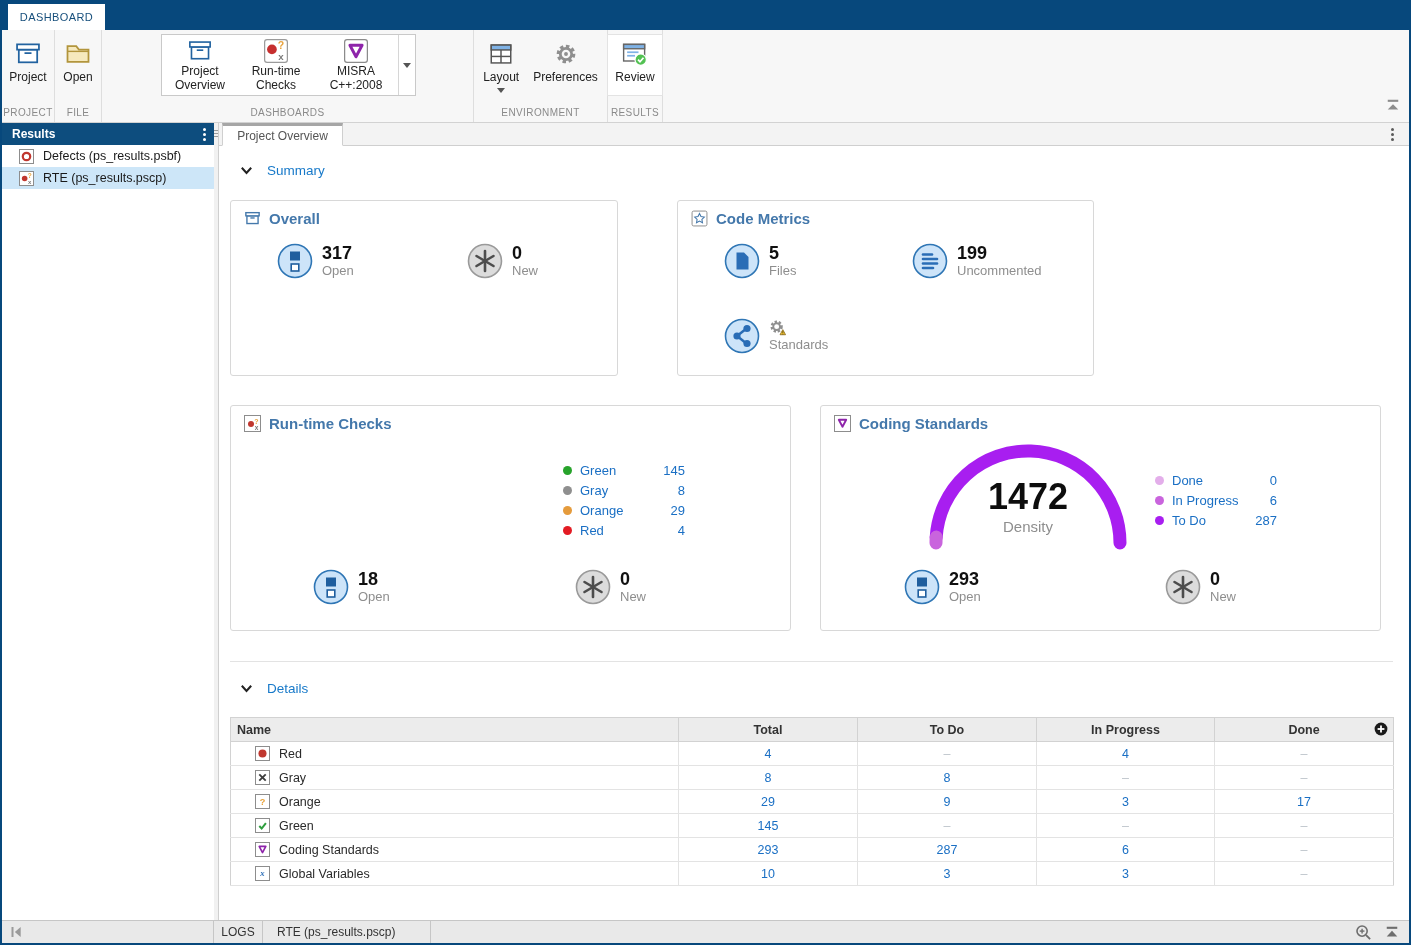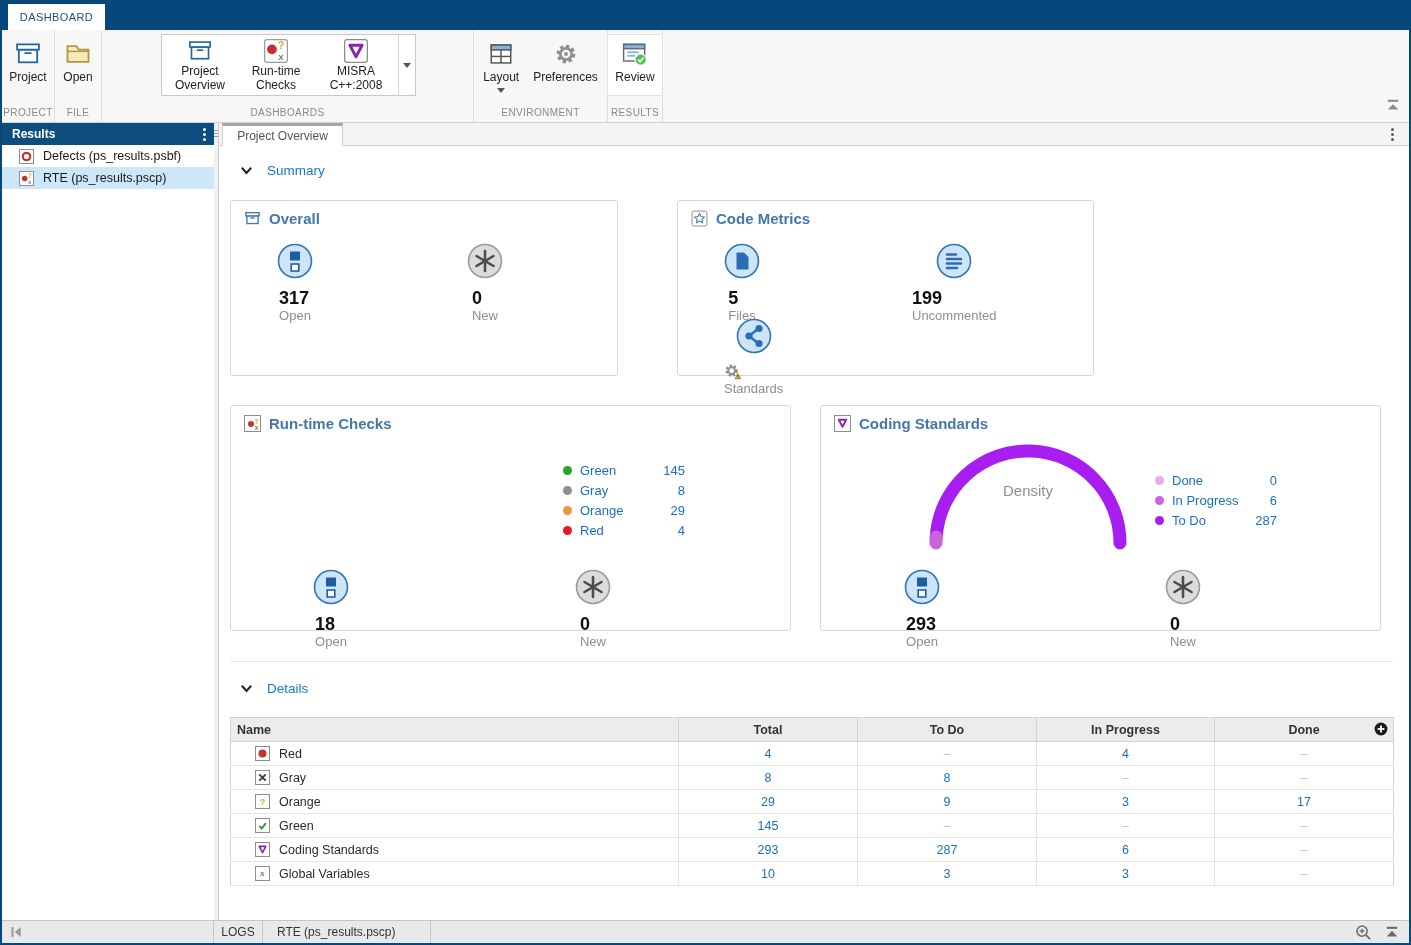--- a/index.html
+++ b/index.html
@@ -65,21 +65,21 @@
 
   .content { position:relative; flex:1; background:#fff; }
 
   .section-head { position:absolute; display:flex; align-items:center; gap:13px; }
   .section-head .sh-label { font-size:13.5px; color:#1779c9; }
 
   
   .card { position:absolute; border:1px solid #d8d8d8; border-radius:3px; background:#fff; }
   .card-title { position:absolute; left:13px; top:9px; display:flex; align-items:center; gap:8px;
     font-size:15px; font-weight:bold; color:#4478ab; }
-  .stat { position:absolute; display:flex; align-items:center; gap:9px;flex-direction:column; }
+  .stat { position:absolute; display:flex; align-items:center; gap:9px; }
   .stat .sv { font-size:18px; font-weight:bold; color:#101010; line-height:20px; }
   .stat .sl { font-size:13px; color:#8e8e8e; line-height:16px; }
 
   .gauge-wrap { position:absolute; width:220px; height:126px; }
   .gauge-center { position:absolute; left:0; right:0; top:46px; text-align:center; }
   .gauge-value { font-size:36px; font-weight:bold; color:#0d0d0d; line-height:36px; }
   .gauge-sublabel { font-size:15px; color:#8e8e8e; line-height:20px; margin-top:2px; }
 
   .legend { position:absolute; width:122px; }
   .legend-row { display:flex; align-items:center; height:20px; font-size:13px; color:#1a6fc4; }
@@ -487,20 +487,21 @@
             </span>
             <span>Coding Standards</span>
           </div>
 
           <div class="gauge-wrap" style="left:97px; top:27px;">
             <svg width="220" height="126" viewBox="0 0 220 126">
                 <path d="M 18.190315888296112 104.08544986417833 A 92 92 0 0 1 202 109.99999999999999" fill="none" stroke="#a81ef0" stroke-width="13" stroke-linecap="round"></path>
                 <path d="M 18 110 A 92 92 0 0 1 18.190315888296112 104.08544986417833" fill="none" stroke="#c964dd" stroke-width="13" stroke-linecap="round"></path>
               </svg>
             <div class="gauge-center">
+              <div class="gauge-value">1472</div>
               <div class="gauge-sublabel">Density</div>
             </div>
           </div>
 
           <div class="legend" style="left:334px; top:64px;">
             <div class="legend-row">
                 <span class="legend-dot" style="background-color: rgb(227, 174, 234);"></span>
                 <span class="legend-name">Done</span>
                 <span class="legend-val">0</span>
               </div>

